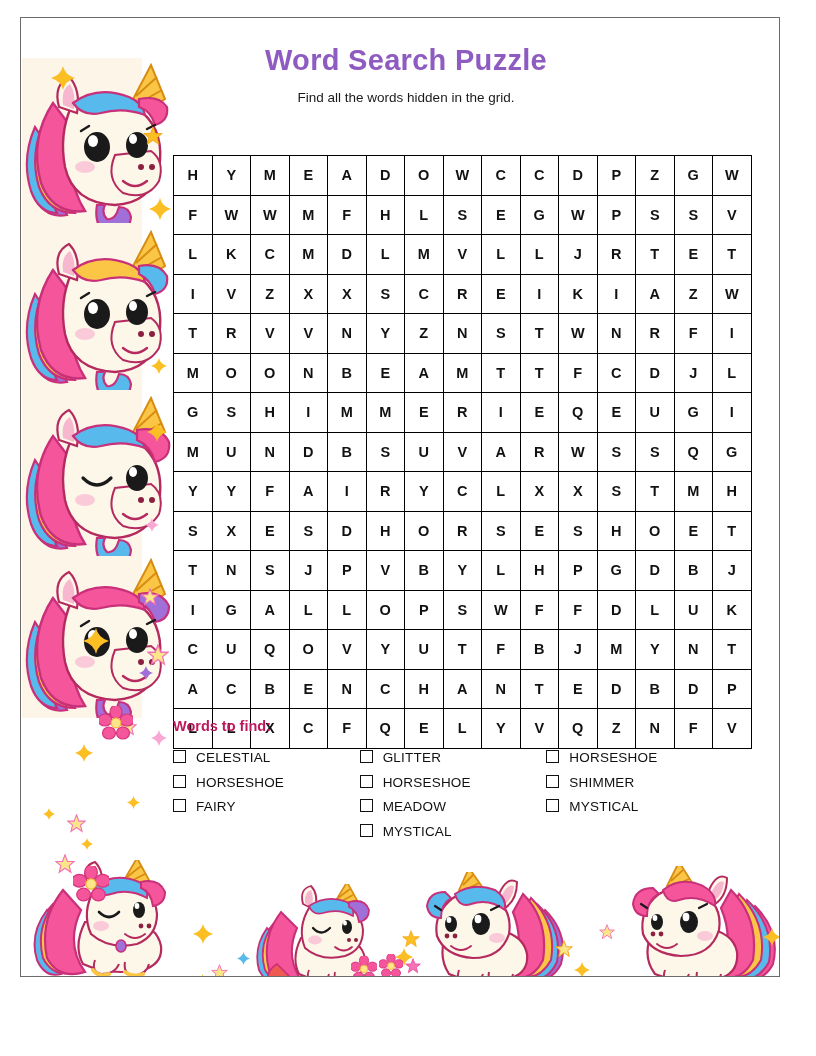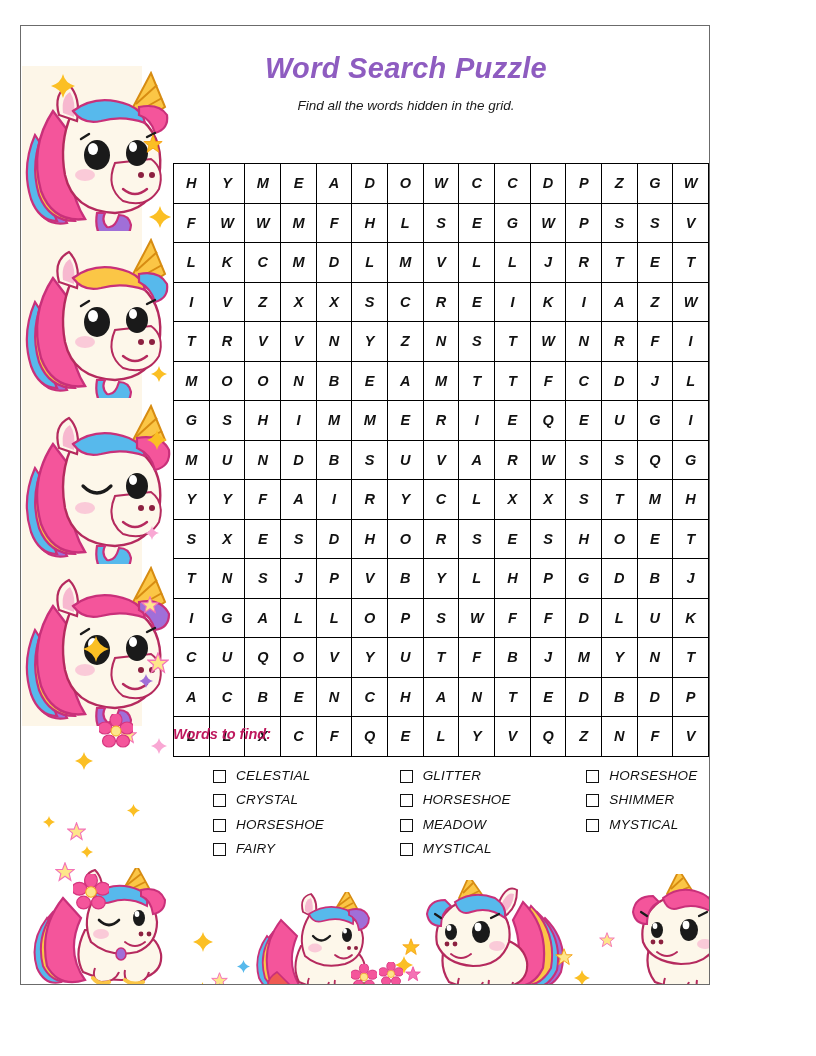--- a/index.html
+++ b/index.html
@@ -11,28 +11,27 @@
     width: 816px;
     height: 1056px;
     font-family: "Liberation Sans", sans-serif;
     position: relative;
     overflow: hidden;
   }
 
   #page {
     position: absolute;
     left: 20px;
-    top: 25px;
-    width: 690px;
+    top: 17px;
+    width: 760px;
     height: 960px;
     border: 1px solid #6b6b6b;
     background: #ffffff;
     box-sizing: border-box;
     overflow: hidden;
-    font-style: italic;
   }
 
   
   #header {
     position: absolute;
     left: 0;
     top: 0;
     width: 770px;
     text-align: center;
     padding-top: 26px;
@@ -89,23 +88,22 @@
   }
   #word-columns {
     display: flex;
     gap: 0px;
   }
   .word-col {
     width: 210px;
   }
   .word-item {
     display: flex;
-    align-items: flex-end;
+    align-items: flex-start;
     height: 24.5px;
-    margin-left: 40px;
   }
   .checkbox {
     width: 11px;
     height: 11px;
     border: 1.8px solid #111;
     background: #fff;
     box-sizing: content-box;
     flex: 0 0 auto;
     margin-right: 10px;
   }
@@ -777,24 +775,20 @@
   <div id="words-section">
     <div id="words-heading">Words to find:</div>
     <div id="word-columns">
         <div class="word-col">
           <div class="word-item">
             <span class="checkbox"></span>
             <span class="word-label">CELESTIAL</span>
           </div>
           <div class="word-item">
             <span class="checkbox"></span>
-            <span class="word-label">CRYSTAL</span>
-          </div>
-          <div class="word-item">
-            <span class="checkbox"></span>
             <span class="word-label">HORSESHOE</span>
           </div>
           <div class="word-item">
             <span class="checkbox"></span>
             <span class="word-label">FAIRY</span>
           </div>
         </div>
         <div class="word-col">
           <div class="word-item">
             <span class="checkbox"></span>

